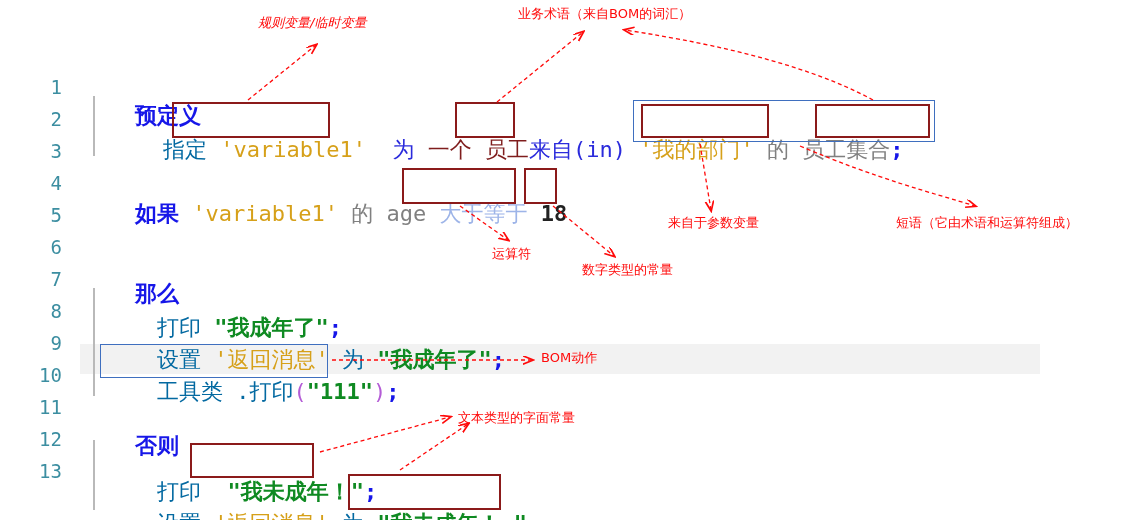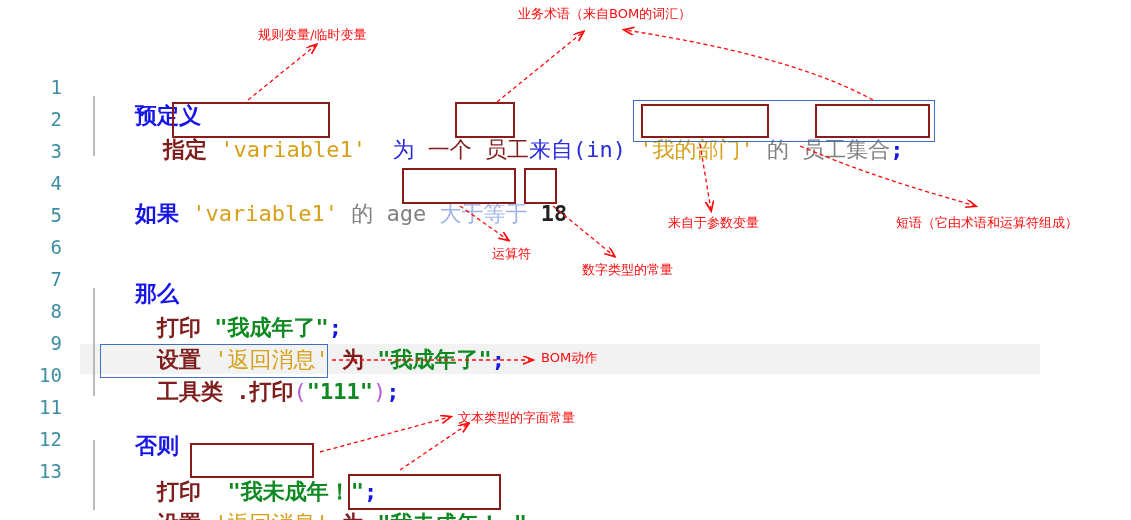--- a/index.html
+++ b/index.html
@@ -24,21 +24,21 @@
   }
   .codeline{
     position:absolute;left:80px;
     white-space:pre;
     font-family:"DejaVu Sans Mono","Liberation Mono",monospace;
     font-size:22px;
     line-height:32px;
   }
   .tok{white-space:pre;}
   .kw{color:#1616e8;font-weight:bold;font-family:"DejaVu Sans","Liberation Sans",sans-serif;}
-  .act{color:#7f1d1d;font-weight:bold;}
+  .act{color:#0369a1;}
   .var{color:#d6a019;}
   .blu{color:#2b2bdc;}
   .term{color:#808080;}
   .op{color:#9db4e8;margin-top:44px;}
   .num{color:#222222;font-weight:bold;}
   .str{color:#0f8a22;font-weight:bold;}
   .paren{color:#b45cd6;}
   .semi{color:#1616e8;font-weight:bold;}
   .orange{color:#7f1d1d;}
 
@@ -136,21 +136,21 @@
   <div class="box" style="left:815px;top:104px;width:115px;height:34px;"></div>
 
   <div class="box" style="left:402px;top:168px;width:114px;height:36px;"></div>
   <div class="box" style="left:524px;top:168px;width:33px;height:36px;"></div>
 
   <div class="bbox" style="left:100px;top:344px;width:228px;height:34px;"></div>
 
   <div class="box" style="left:190px;top:443px;width:124px;height:35px;"></div>
   <div class="box" style="left:348px;top:474px;width:153px;height:36px;"></div>
 
-  <div class="anno" style="left:258px;top:26px;">规则变量/临时变量</div>
+  <div class="anno" style="left:258px;top:14px;font-style:italic;">规则变量/临时变量</div>
   <div class="anno" style="left:518px;top:5px;">业务术语（来自BOM的词汇）</div>
   <div class="anno" style="left:492px;top:245px;">运算符</div>
   <div class="anno" style="left:582px;top:261px;text-align:center;">数字类型的常量</div>
   <div class="anno" style="left:668px;top:214px;">来自于参数变量</div>
   <div class="anno" style="left:896px;top:214px;">短语（它由术语和运算符组成）</div>
   <div class="anno" style="left:541px;top:349px;">BOM动作</div>
   <div class="anno" style="left:458px;top:409px;">文本类型的字面常量</div>
 
   <svg class="overlay" viewBox="0 0 1131 520">
     <defs>

